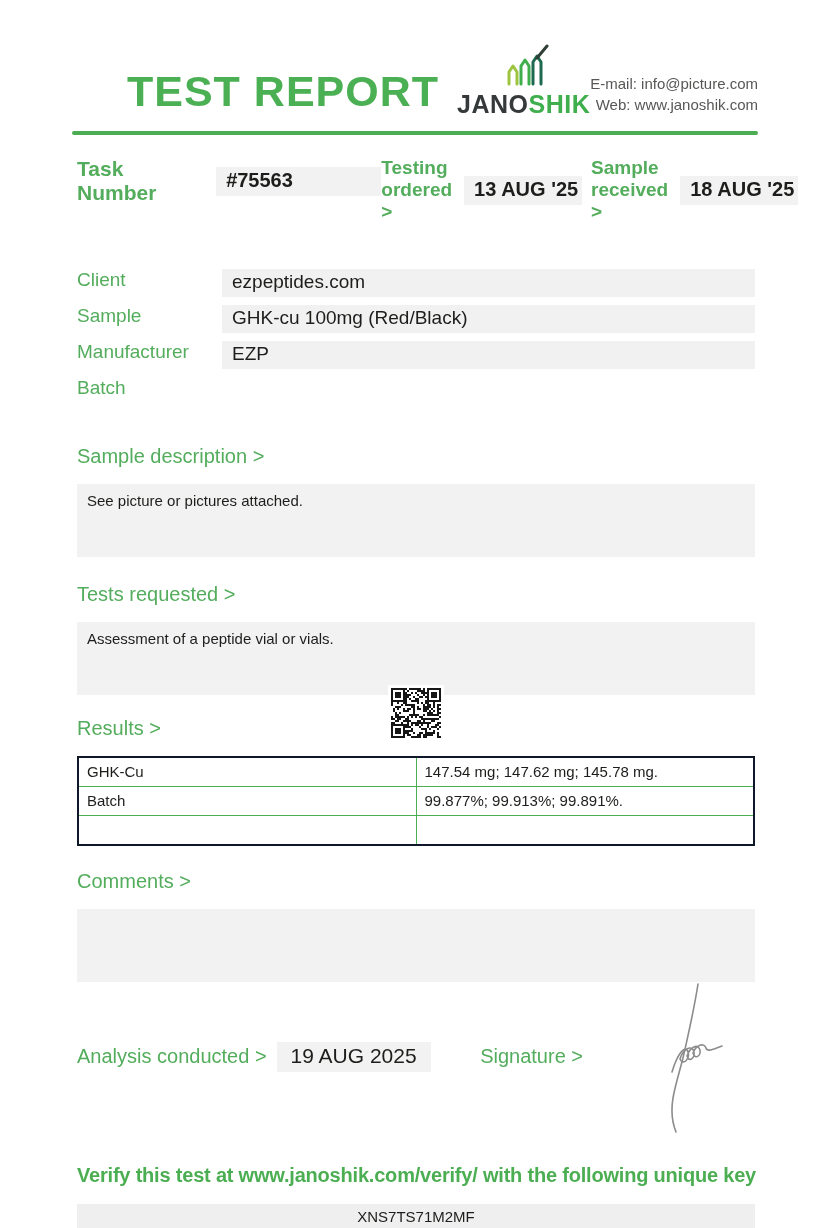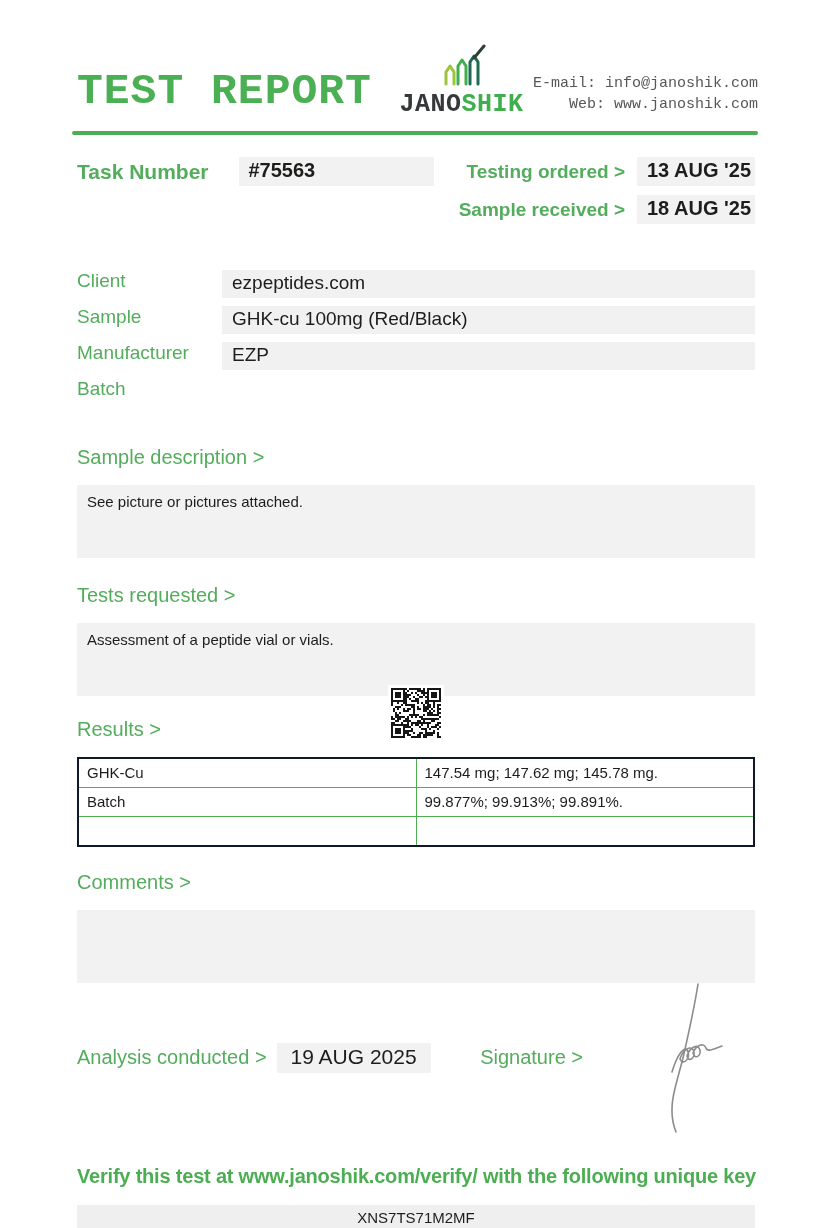--- a/index.html
+++ b/index.html
@@ -3,40 +3,40 @@
 <meta charset="utf-8">
 <style>
   * { margin:0; padding:0; box-sizing:border-box; }
   html,body { background:#ffffff; }
   .page {
     position:relative; width:832px; height:1228px; margin:0 auto;
     background:#ffffff; font-family:"Liberation Sans", sans-serif;
     color:#1d1d1b; overflow:hidden;
   }
   
-  .header { display:flex; align-items:flex-end; justify-content:space-between;
-    padding:44px 74px 0 77px;font-family:Liberation Mono, monospace; }
+  .header { display:flex; align-items:flex-end; justify-content:flex-end;
+    padding:44px 74px 0 77px; }
   .report-title { font-size:43px; font-weight:bold; letter-spacing:1px;
     color:#4bb053; line-height:1; padding-bottom:4px; }
   .logo { display:flex; flex-direction:column; align-items:center; margin-left:18px; }
   .logo-text { font-size:25px; font-weight:bold; letter-spacing:0.5px; line-height:1; margin-top:4px; }
   .logo-text .dark { color:#35393a; }
   .logo-text .green { color:#3fae4c; }
   .contact { text-align:right; font-size:15px; color:#575756; line-height:1.4; padding-bottom:2px; }
   .divider { height:4px; background:#4cae52; margin:14px 74px 0 72px; border-radius:2px; }
 
   
   .task-dates { display:flex; justify-content:space-between; align-items:flex-start;
     padding:0 77px; margin-top:22px;font-weight:bold; }
   .green-label { color:#53ad5c; }
   .task-row { display:flex; align-items:center; gap:30px; }
   .task-row .green-label { font-size:21px; }
   .value-box { background:#f2f2f2; color:#1d1d1b; font-size:20px; padding:2px 10px 4px; }
   .task-value { width:195px; }
-  .dates { display:flex; flex-direction:column; gap:9px; align-items:flex-end; }
+  .dates { display:flex; flex-direction:row; gap:9px; align-items:flex-end; }
   .date-row { display:flex; align-items:center; gap:12px; }
   .date-row .green-label { font-size:19px; }
   .date-value { width:118px; white-space:nowrap; }
 
   
   .info { margin-top:46px; padding:0 77px; }
   .info-row { display:flex; align-items:flex-start; margin-bottom:8px; }
   .info-label { width:145px; font-size:19px; color:#53ad5c; }
   .info-value { flex:1; background:#f1f1f1; font-size:19px; padding:2px 10px 4px; min-height:27px; }
 
@@ -87,21 +87,21 @@
         <g fill="none" stroke-width="3" stroke-linecap="round" stroke-linejoin="round">
           <path d="M12 40 L12 28 L16 22 L20 28 L20 40" stroke="#9ec43f"></path>
           <path d="M24 40 L24 22 L28 16 L32 22 L32 40" stroke="#3fae4c"></path>
           <path d="M36 40 L36 18 L40 12 L44 18 L44 40" stroke="#1d6b4f"></path>
           <path d="M40 14 L50 2" stroke="#2e3f35"></path>
         </g>
       </svg>
       <div class="logo-text"><span class="dark">JANO</span><span class="green">SHIK</span></div>
     </div>
     <div class="contact">
-      <div>E-mail: info@janoshik.com</div>
+      <div>E-mail: info@picture.com</div>
       <div>Web: www.janoshik.com</div>
     </div>
   </div>
   <div class="divider"></div>
 
   <div class="task-dates">
     <div class="task-row">
       <span class="green-label">Task Number</span>
       <span class="value-box task-value">#75563</span>
     </div>

